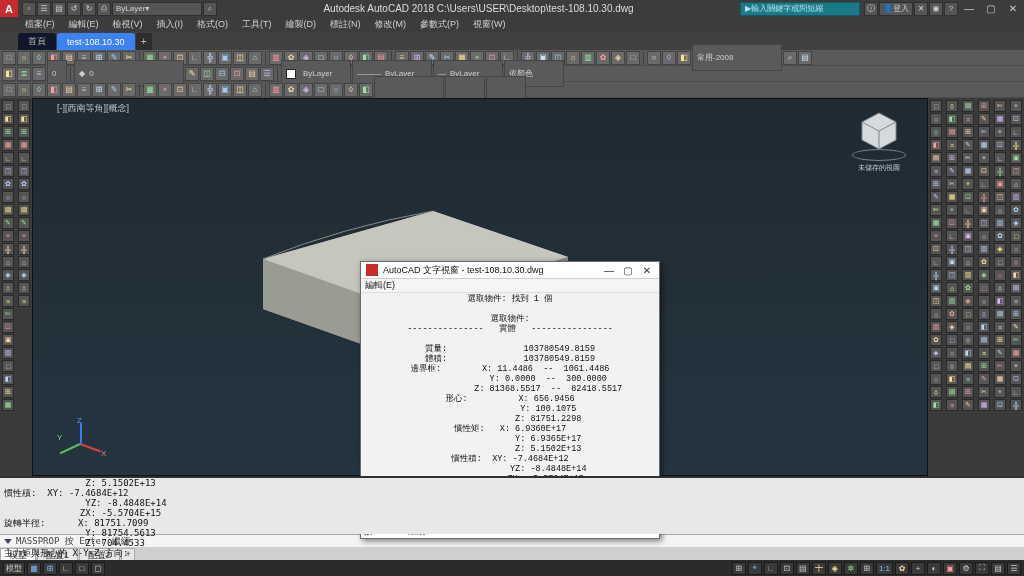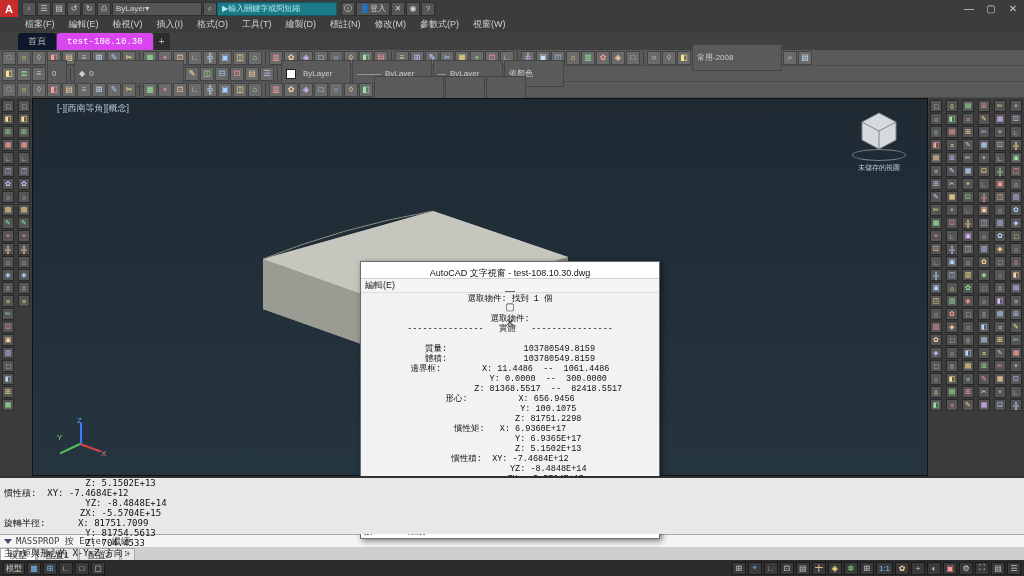--- a/index.html
+++ b/index.html
@@ -17,21 +17,21 @@
   .wbtn { width: 22px; height: 17px; display: flex; align-items: center; justify-content: center; color: #ccc; font-size: 10px; }
 
   
   .menubar { height: 15px; background: #3c3c3c; display: flex; align-items: center; padding-left: 18px; gap: 0; }
   .menu-item { padding: 0 7px; font-size: 9px; color: #d0d0d0; }
 
   
   .doctabs { height: 18px; background: #414141; display: flex; align-items: flex-end; }
   .dtab { height: 17px; background: #0f172a; border-radius: 3px 3px 0 0; padding: 0 10px; display: flex; align-items: center; font-size: 9px; margin-right: 1px; color: #bbb; }
   .dtab.first { margin-left: 18px; }
-  .dtab.active { background: #d946ef; color: #fff; font-family: Liberation Mono, monospace; }
+  .dtab.active { background: #3b82f6; color: #fff; }
   .dtab-plus { width: 16px; height: 17px; background: #2d2d2d; display: flex; align-items: center; justify-content: center; font-size: 10px; color: #bbb; }
 
   
   .ribbon { background: #5a5a5a; }
   .trow { height: 16px; display: flex; align-items: center; border-bottom: 1px solid #4b4b4b; padding-left: 2px; gap: 1px; }
   .tbtn { width: 14px; height: 14px; background: #6a6a6a; border: 1px solid #444; display: inline-flex; align-items: center; justify-content: center; font-size: 8px; color: #c8e3ff; }
   .tbtn.y { color: #ffe18a; } .tbtn.g { color: #97e79a; } .tbtn.r { color: #ff9b9b; } .tbtn.b { color: #9ecfff; } .tbtn.o { color: #ffd1a3; } .tbtn.p { color: #d8b7ff; }
   .tsep { width: 1px; height: 14px; background: #3f3f3f; margin: 0 2px; }
   .tdrop { height: 27px; background: #5a5a5a; border: 1px solid #444; display: inline-flex; align-items: center; padding: 0 4px; font-size: 8px; color: #cfcfcf; gap: 4px; }
   .swatch { width: 10px; height: 10px; background: #fff; border: 1px solid #222; margin-right: 3px; }
@@ -58,21 +58,21 @@
   .solid { position: absolute; left: 215px; top: 90px; width: 330px; height: 190px; }
   .solid svg { width: 100%; height: 100%; }
 
   .cube { position: absolute; right: 18px; top: 10px; width: 60px; height: 80px; display:flex; flex-direction:column; align-items:center; }
   .cube svg { width: 46px; height: 46px; }
   .cube-label { font-size: 7px; color: #c6cfd5; margin-top: 2px; }
   .cube-ring { width: 54px; height: 12px; border: 1px solid #77828a; border-radius: 50%/50%; margin-top: -6px; }
 
   
   .popup { position: absolute; left: 360px; top: 163px; width: 300px; background: #efefef; border: 1px solid #6c6c6c; box-shadow: 2px 2px 6px rgba(0,0,0,.5); color: #222; }
-  .pop-title { height: 17px; background: #fff; border-bottom: 1px solid #cfcfcf; display: flex; align-items: center; padding: 0 5px; gap: 5px; flex-direction: column; }
+  .pop-title { height: 17px; background: #fff; border-bottom: 1px solid #cfcfcf; display: flex; align-items: center; padding: 0 5px; gap: 5px; }
   .pop-title .ico { width: 12px; height: 12px; background: #c82b2b; } 
   .pop-title .t { font-size: 9px; color: #111; flex: 1; }
   .pop-title .w { width: 14px; text-align: center; font-size: 10px; color: #333; }
   .pop-menu { height: 14px; background: #f5f5f5; border-bottom: 1px solid #ddd; padding-left: 4px; font-size: 9px; color: #222; }
   .pop-body { padding: 1px 0; font-family: "Consolas","Courier New",monospace; font-size: 8.5px; line-height: 10px; background: #f2f2f2; white-space: pre; color: #111; text-align: center; }
   .pop-input { height: 13px; background: #fff; border-top: 1px solid #ccc; padding-left: 3px; font-family: Consolas,monospace; font-size: 8.5px; color: #111; }
 
   
   .cmd-hist { height: 58px; background: #e8e8e8; border-top: 2px solid #303030; color: #111; font-family: Consolas,monospace; font-size: 9px; line-height: 10px; white-space: pre; padding-left: 4px; position: relative; }
   .cmd-line { height: 13px; background: #f4f4f4; border-top: 1px solid #aaa; color: #444; font-family: Consolas,monospace; font-size: 9px; display: flex; align-items: center; padding-left: 4px; gap: 4px; }
@@ -95,20 +95,21 @@
   <div class="tb-group">
     <span class="tb-btn">▫</span>
     <span class="tb-btn">☰</span>
     <span class="tb-btn">▤</span>
     <span class="tb-btn">↺</span>
     <span class="tb-btn">↻</span>
     <span class="tb-btn">⎙</span>
     <span class="tb-drop" style="width:90px;"><span>ByLayer</span> ▾</span>
     <span class="tb-btn">⌕</span>
   </div>
+  <div class="title-text">Autodesk AutoCAD 2018   C:\Users\USER\Desktop\test-108.10.30.dwg</div>
   <div class="search-pill">▶ <span>輸入關鍵字或問短縮</span></div>
   <div class="tb-group">
     <span class="tb-btn">ⓘ</span>
     <span class="tb-drop">👤 <span>登入</span></span>
     <span class="tb-btn">✕</span>
     <span class="tb-btn">◉</span>
     <span class="tb-btn">?</span>
   </div>
   <div class="win-btns">
     <div class="wbtn">—</div>

